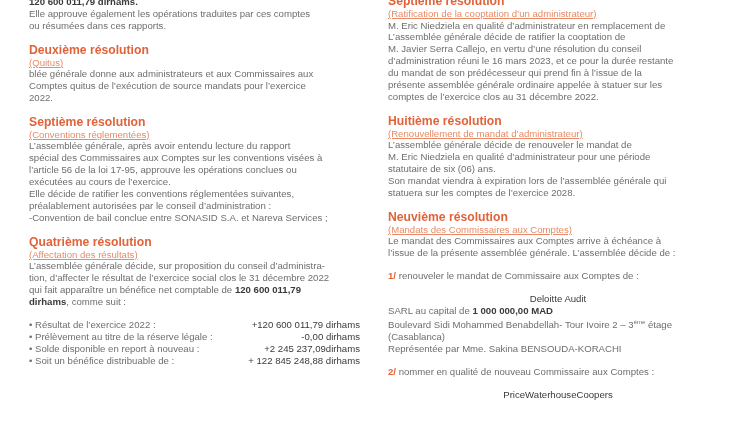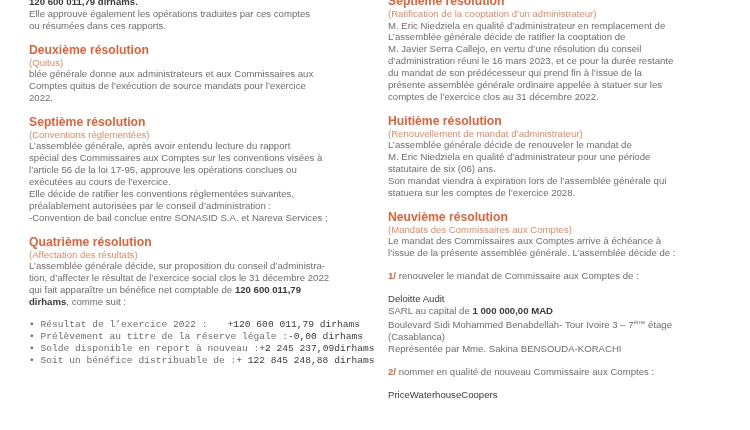--- a/index.html
+++ b/index.html
@@ -7,26 +7,26 @@
     width:750px; height:430px; overflow:hidden; background:#ffffff;
     font-family:"Liberation Sans", "DejaVu Sans", sans-serif;
     color:#6e6e6e; position:relative;
   }
   .col { position:absolute; top:0; width:340px; }
   .col-left { left:29px; top:-4px; }
   .col-right { left:388px; top:-6px; }
   .p { font-size:9.6px; line-height:11.9px; margin:0; white-space:nowrap; }
   .b { color:#3a3a3a; font-weight:bold; }
   .h { color:#e0633a; font-weight:bold; font-size:12.2px; line-height:14px; margin:0; }
-  .sub { color:#e88a66; font-size:9.6px; line-height:11.5px; margin:0; }
+  .sub { color:#e88a66; font-size:9.6px; line-height:11.5px; margin:0;text-decoration:underline; }
   .gap { height:11px; }
-  .row { display:flex; justify-content:space-between; font-size:9.6px; line-height:11.9px; white-space:nowrap;font-family:Liberation Mono, monospace; }
+  .row { display:flex; justify-content:space-between; font-size:9.6px; line-height:11.9px; white-space:nowrap; }
   .row .v { color:#3a3a3a; }
   .num { color:#e0633a; font-weight:bold; }
-  .co { color:#3a3a3a; }
+  .co { color:#3a3a3a;text-align:center; }
   sup { font-size:6px; }
 </style>
 </head>
 <body>
 
 <div class="col col-left">
   <p class="p b">120 600 011,79 dirhams.</p>
   <p class="p">Elle approuve également les opérations traduites par ces comptes</p>
   <p class="p">ou résumées dans ces rapports.</p>
   <div class="gap"></div>
@@ -119,21 +119,21 @@
     <div class="gap"></div>
     <p class="p">
       <span class="num">1/</span><span> renouveler le mandat de Commissaire aux Comptes de :</span>
     </p>
     <div class="gap"></div>
     <p class="p co">Deloitte Audit</p>
     <p class="p">
       <span>SARL au capital de </span><span class="b">1 000 000,00 MAD</span>
     </p>
     <p class="p">
-      <span>Boulevard Sidi Mohammed Benabdellah- Tour Ivoire 3 – 7</span><sup>ème</sup><span> étage</span>
+      <span>Boulevard Sidi Mohammed Benabdellah- Tour Ivoire 2 – 3</span><sup>ème</sup><span> étage</span>
     </p>
     <p class="p">(Casablanca)</p>
     <p class="p">Représentée par Mme. Sakina BENSOUDA-KORACHI</p>
     <div class="gap"></div>
     <p class="p">
       <span class="num">2/</span><span> nommer en qualité de nouveau Commissaire aux Comptes :</span>
     </p>
     <div class="gap"></div>
     <p class="p co">PriceWaterhouseCoopers</p>
   </div>

